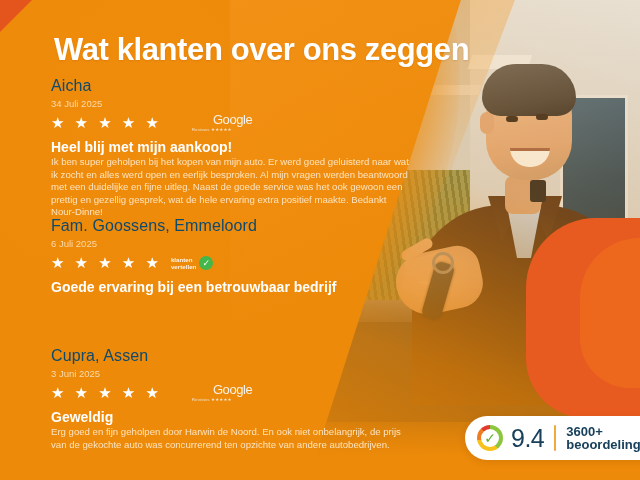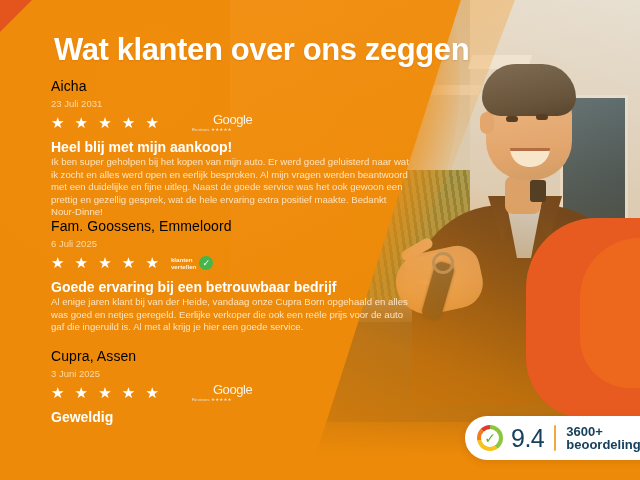--- a/index.html
+++ b/index.html
@@ -174,21 +174,21 @@
     font-size:31px;font-weight:bold;color:#ffffff;letter-spacing:-.4px;
     text-shadow:0 1px 2px rgba(140,70,0,.18);
   }
 
   .review{position:absolute;left:35px;width:375px;}
   .r1{top:76px;}
   .r2{top:216px;}
   .r3{top:346px;}
 
   .r-name{
-    font-size:14px;color:#000000;letter-spacing:.1px;line-height:20px;
+    font-size:16px;color:#0c4a6e;letter-spacing:.1px;line-height:20px;
   }
   .r-date{
     font-size:9.5px;color:#FBD9A8;line-height:13px;margin-top:1px;
   }
   .r-meta{display:flex;align-items:center;gap:9px;margin-top:3px;height:20px;}
   .stars{color:#ffffff;font-size:15px;letter-spacing:3px;line-height:16px;}
 
   
   .g-badge{display:flex;flex-direction:column;align-items:center;line-height:1;}
   .g-word{font-size:13px;line-height:13px;color:#F7F2E8;letter-spacing:-.4px;margin-left:42px;}
@@ -279,21 +279,21 @@
   <div class="accent-right"></div>
   <div class="accent-right2"></div>
   <div class="bottom-band"></div>
 
   <div class="content">
 
     <div class="headline">Wat klanten over ons zeggen</div>
 
     <div class="review r1">
       <div class="r-name">Aicha</div>
-      <div class="r-date">23 Juli 2031</div>
+      <div class="r-date">34 Juli 2025</div>
       <div class="r-meta">
         <div class="stars">★ ★ ★ ★ ★</div>
         <div class="g-badge">
           <div class="g-word">Google</div>
           <div class="g-sub">Reviews ★★★★★</div>
         </div>
       </div>
       <div class="r-title">Heel blij met mijn aankoop!</div>
       <div class="r-body">Ik ben super geholpen bij het kopen van mijn auto. Er werd goed geluisterd naar wat ik zocht en alles werd open en eerlijk besproken. Al mijn vragen werden beantwoord met een duidelijke en fijne uitleg. Naast de goede service was het ook gewoon een prettig en gezellig gesprek, wat de hele ervaring extra positief maakte. Bedankt Nour-Dinne!</div>
     </div>
@@ -305,34 +305,34 @@
         <div class="stars">★ ★ ★ ★ ★</div>
         <div class="kv-badge">
           <div class="kv-text">
             <div>klanten</div>
             <div>vertellen</div>
           </div>
           <div class="kv-check">✓</div>
         </div>
       </div>
       <div class="r-title">Goede ervaring bij een betrouwbaar bedrijf</div>
-      <div class="r-body">Al enige jaren klant bij van der Heide, vandaag onze Cupra Born opgehaald en alles was goed en netjes geregeld. Eerlijke verkoper die ook een reële prijs voor de auto gaf die ingeruild is. Al met al krijg je hier een goede service.</div>
     </div>
 
     <div class="review r3">
       <div class="r-name">Cupra, Assen</div>
       <div class="r-date">3 Juni 2025</div>
       <div class="r-meta">
         <div class="stars">★ ★ ★ ★ ★</div>
         <div class="g-badge">
           <div class="g-word">Google</div>
           <div class="g-sub">Reviews ★★★★★</div>
         </div>
       </div>
       <div class="r-title">Geweldig</div>
+      <div class="r-body">Erg goed en fijn geholpen door Harwin de Noord. En ook niet onbelangrijk, de prijs van de gekochte auto was concurrerend ten opzichte van andere autobedrijven.</div>
     </div>
 
     <div class="rating">
       <div class="kv-logo">
         <div class="kv-ring"></div>
         <div class="kv-inner">✓</div>
       </div>
       <div class="score">9.4</div>
       <div class="divider"></div>
       <div class="rev-count">

